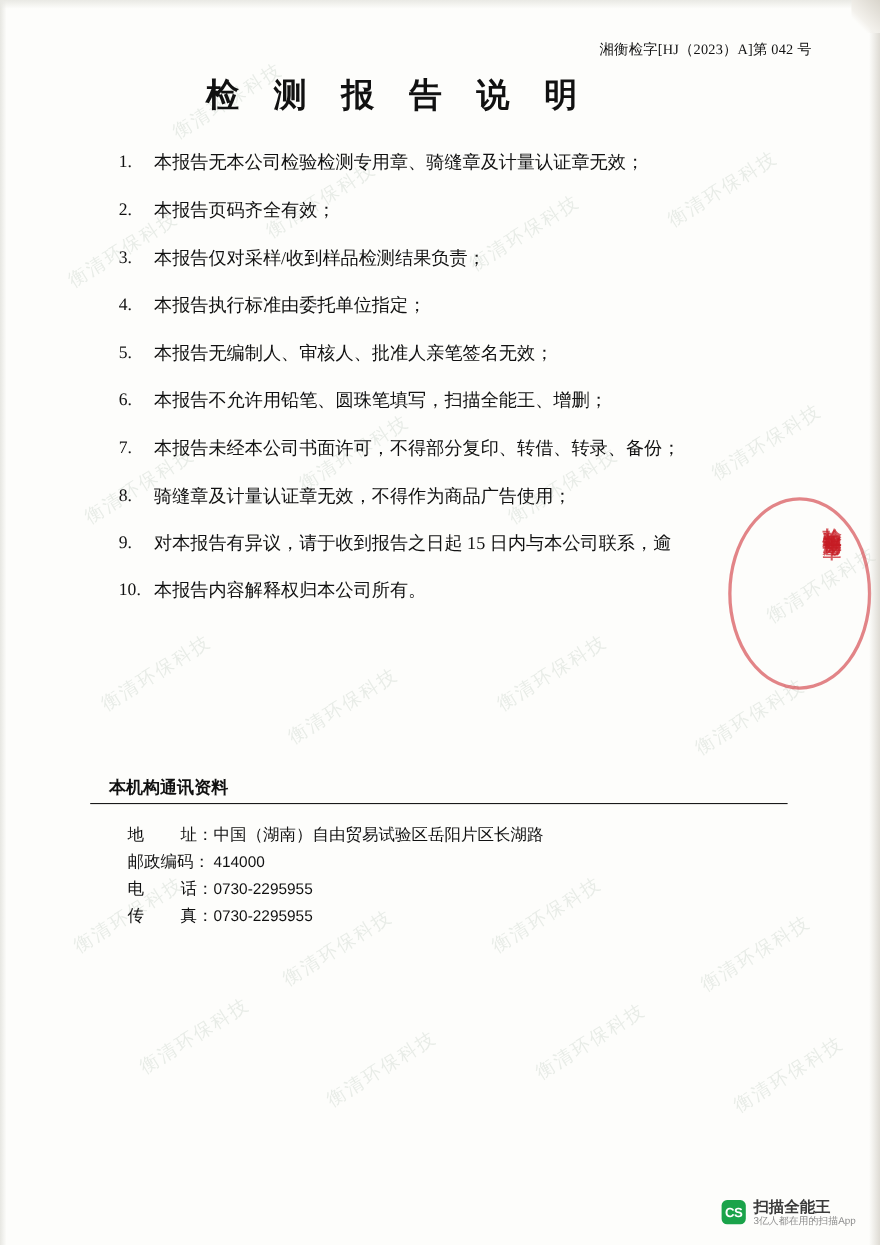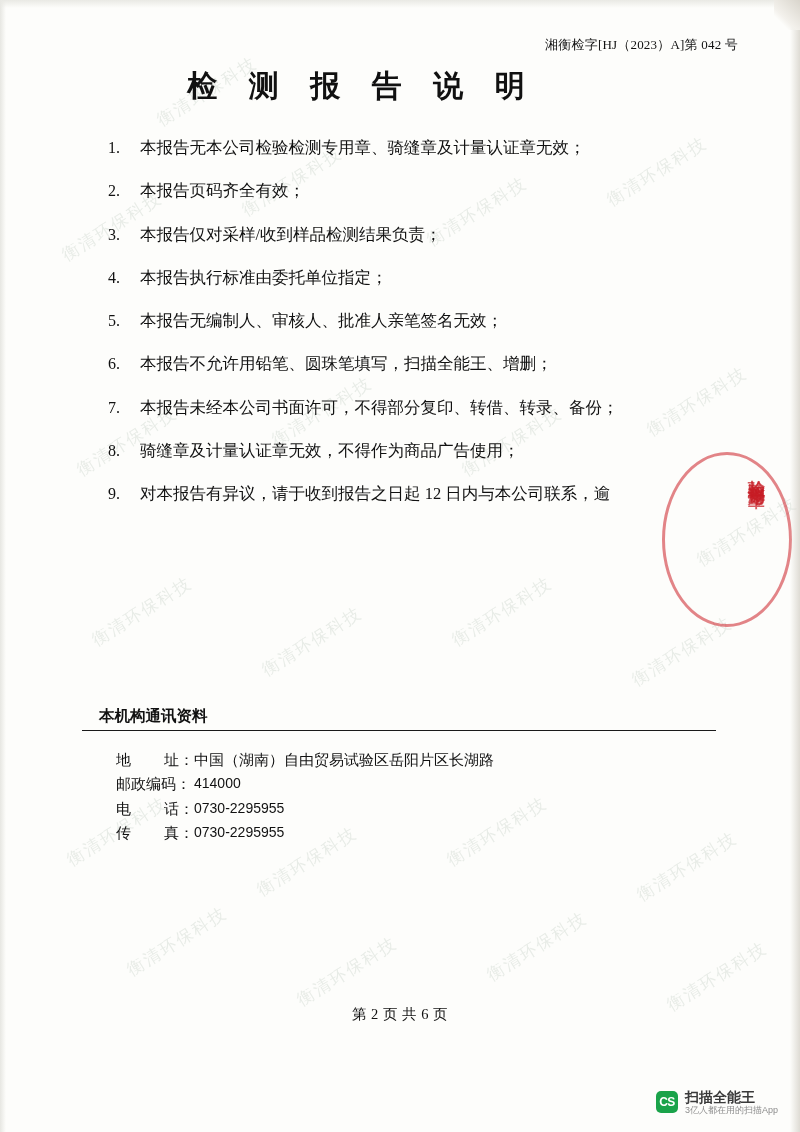--- a/index.html
+++ b/index.html
@@ -329,24 +329,28 @@
     </div>
 
     <div class="clause">
       <span class="clause-num">8.</span>
       <span class="clause-text">骑缝章及计量认证章无效，不得作为商品广告使用；</span>
     </div>
 
     <div class="clause two-line">
       <span class="clause-num">9.</span>
       <span class="clause-text">
-        <span>对本报告有异议，请于收到报告之日起 12 日内与本公司联系，逾</span>
+        <span>对本报告有异议，请于收到报告之日起 15 日内与本公司联系，逾</span>
       </span>
     </div>
 
+    <div class="clause">
+      <span class="clause-num">10.</span>
+      <span class="clause-text">本报告内容解释权归本公司所有。</span>
+    </div>
 
   </div>
 
   <div class="contact-heading">本机构通讯资料</div>
   <div class="contact-rule"></div>
 
   <div class="contact-list">
     <div class="contact-row">
       <span class="contact-label spread">
         <span>地</span>
@@ -370,21 +374,20 @@
 
     <div class="contact-row">
       <span class="contact-label spread">
         <span>传</span>
         <span>真：</span>
       </span>
       <span class="contact-value">0730-2295955</span>
     </div>
   </div>
 
-  <div class="page-footer">第 2 页 共 6 页</div>
 
   <div class="seal">
     <div class="seal-arc"></div>
     <div class="seal-text">检验检测专用章</div>
   </div>
 
   <div class="scan-edge-left"></div>
   <div class="scan-edge-right"></div>
   <div class="scan-edge-top"></div>
   <div class="corner-fold"></div>

